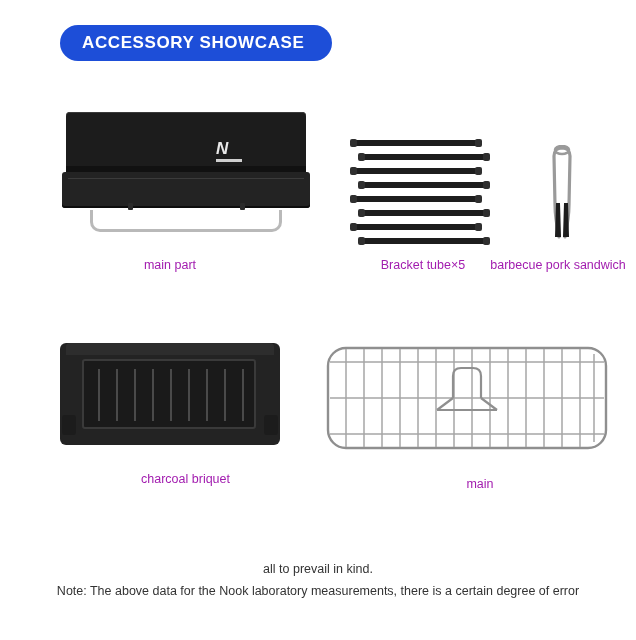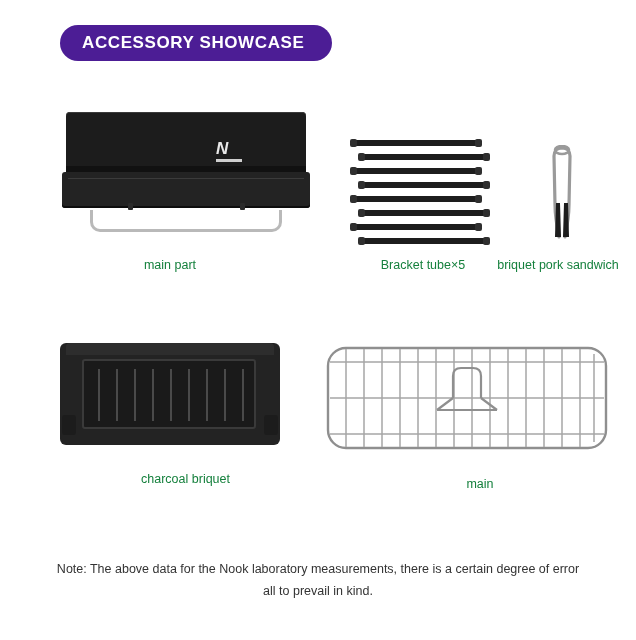--- a/index.html
+++ b/index.html
@@ -16,36 +16,36 @@
     overflow: hidden;
   }
 
   
   .title-pill {
     position: absolute;
     left: 60px;
     top: 25px;
     height: 36px;
     padding: 0 28px 0 22px;
-    background: #4c1d95;
+    background: #1d4ed8;
     border-radius: 18px;
     display: flex;
     align-items: center;
     color: #ffffff;
     font-size: 17px;
     letter-spacing: 0.6px;
     font-weight: bold;
   }
 
   
   .caption {
     position: absolute;
     text-align: center;
     font-size: 12.5px;
-    color: #15803d;
+    color: #a21caf;
     white-space: nowrap;
   }
 
   
   .main-part {
     position: absolute;
     left: 62px;
     top: 112px;
     width: 248px;
     height: 125px;
@@ -304,21 +304,21 @@
 
 <div class="tongs">
   <svg width="34" height="95" viewBox="0 0 34 95">
     <path d="M17 3 C11 3 9 7 9 11 L10 60 C10 72 12 82 14 92" fill="none" stroke="#9a9a9a" stroke-width="3.2" stroke-linecap="round"></path>
     <path d="M17 3 C23 3 25 7 25 11 L24 60 C24 72 22 82 20 92" fill="none" stroke="#9a9a9a" stroke-width="3.2" stroke-linecap="round"></path>
     <path d="M11 58 L10 92 L16 92 L15 58 Z" fill="#1d1d1d"></path>
     <path d="M23 58 L24 92 L18 92 L19 58 Z" fill="#1d1d1d"></path>
     <ellipse cx="17" cy="5" rx="7" ry="4" fill="none" stroke="#9a9a9a" stroke-width="2.6"></ellipse>
   </svg>
 </div>
-<div class="caption" style="left:488px; top:258px; width:140px;">briquet pork sandwich</div>
+<div class="caption" style="left:488px; top:258px; width:140px;">barbecue pork sandwich</div>
 
 <div class="tray">
   <div class="tray-outer"></div>
   <div class="tray-lip"></div>
   <div class="tray-inner">
     <span class="rib" style="left:14px;"></span>
     <span class="rib" style="left:32px;"></span>
     <span class="rib" style="left:50px;"></span>
     <span class="rib" style="left:68px;"></span>
     <span class="rib" style="left:86px;"></span>
@@ -360,15 +360,15 @@
 
       <path d="M128 58 L128 36 Q128 28 136 28 L148 28 Q156 28 156 36 L156 58" stroke="#8f8f8f" stroke-width="2.2"></path>
       <path d="M112 70 L172 70" stroke="#8f8f8f" stroke-width="2.2"></path>
       <path d="M128 58 L112 70 M156 58 L172 70" stroke="#8f8f8f" stroke-width="2.2"></path>
     </g>
   </svg>
 </div>
 <div class="caption" style="left:440px; top:477px; width:80px;">main</div>
 
 <div class="note">
+  <div>all to prevail in kind.</div>
   <div>Note: The above data for the Nook laboratory measurements, there is a certain degree of error</div>
-  <div>all to prevail in kind.</div>
 </div>
 
 </body></html>

